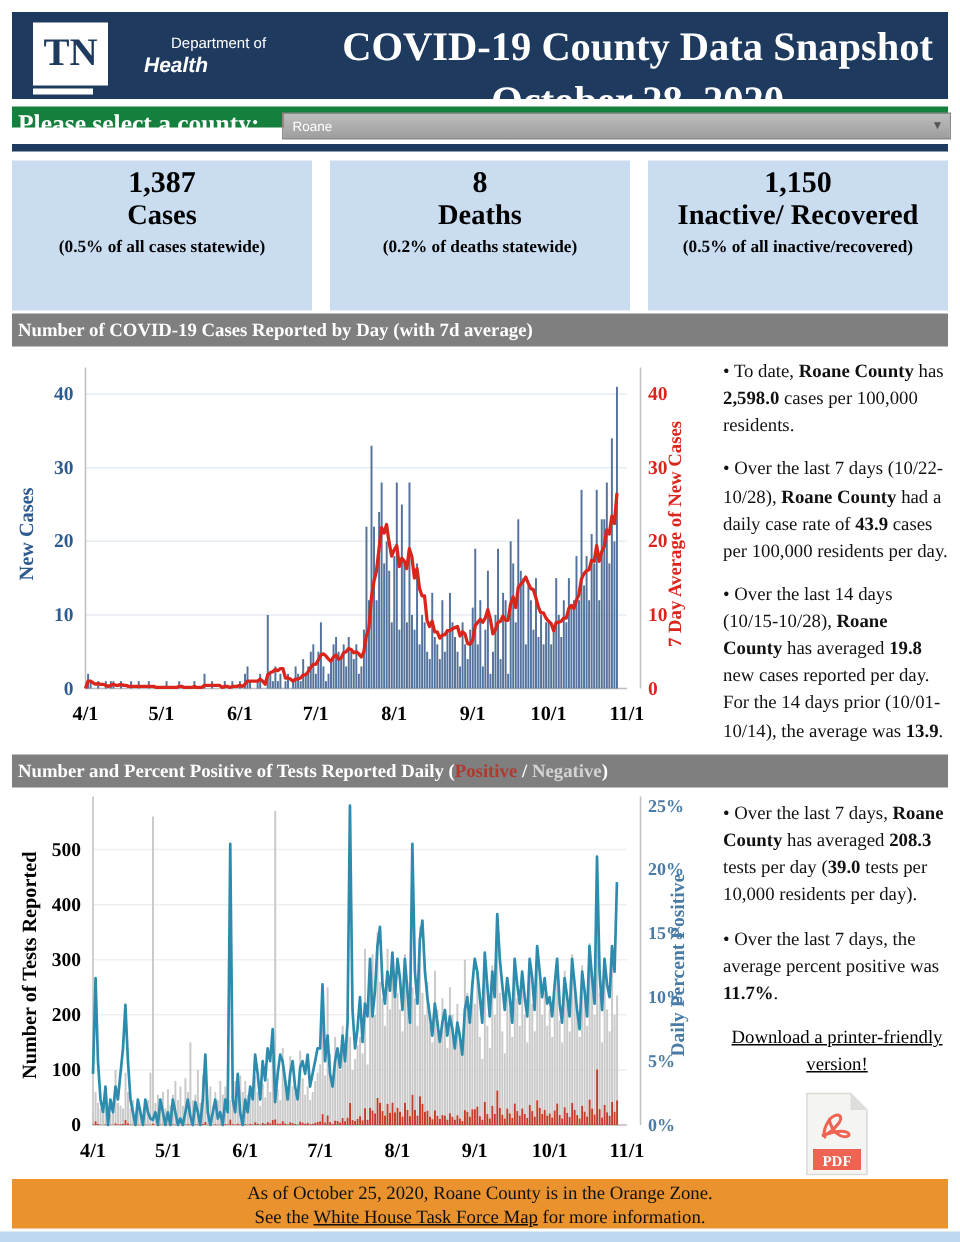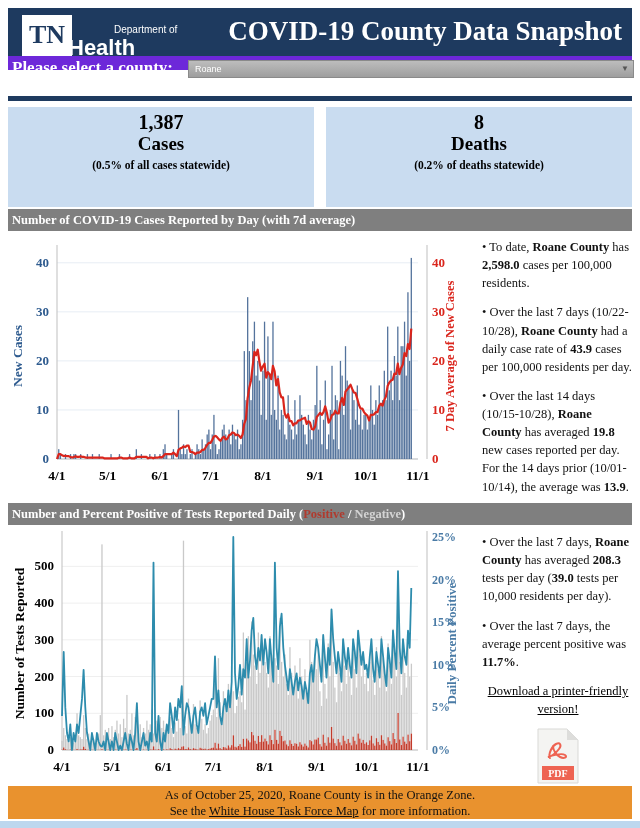--- a/index.html
+++ b/index.html
@@ -4,24 +4,24 @@
 <style>
   html,body{margin:0;padding:0;}
   body{width:640px;height:828px;position:relative;background:#ffffff;font-family:"Liberation Serif",serif;overflow:hidden;}
   .abs{position:absolute;}
   
   .header{left:8px;top:8px;width:624px;height:58px;background:#1e3a5f;color:#fff;}
   .logo-box{position:absolute;left:14px;top:7px;width:50px;height:42px;background:#fff;}
   .logo-tn{color:#1e3a5f;font-weight:bold;font-size:26px;text-align:center;line-height:40px;font-family:"Liberation Serif",serif;}
   .logo-underline{position:absolute;left:14px;top:51px;width:40px;height:4px;background:#fff;}
   .logo-dept{position:absolute;left:72px;top:16px;font-family:"Liberation Sans",sans-serif;font-size:10px;color:#fff;padding-left:34px;}
-  .logo-health{position:absolute;left:60px;top:27px;font-family:"Liberation Sans",sans-serif;font-size:22px;font-weight:bold;color:#fff;}
+  .logo-health{position:absolute;left:88px;top:27px;font-family:"Liberation Sans",sans-serif;font-size:14px;font-weight:bold;color:#fff;font-style:italic;}
   .header-title{position:absolute;right:10px;top:6px;text-align:center;font-weight:bold;font-size:27px;line-height:1.32;}
   
-  .county-row{left:8px;top:56px;width:624px;height:14px;background:#6d28d9;}
+  .county-row{left:8px;top:71px;width:624px;height:14px;background:#15803d;}
   .county-label{position:absolute;left:4px;top:2px;color:#fff;font-weight:bold;font-size:17px;}
   .county-select{position:absolute;left:180px;top:4px;width:446px;height:18px;background:linear-gradient(#bdbdbd,#9e9e9e);border:1px solid #8a8a8a;color:#fff;font-size:9px;font-weight:normal;font-family:"Liberation Sans",sans-serif;line-height:16px;padding-left:6px;box-sizing:border-box;}
   .select-arrow{position:absolute;right:2px;top:2px;width:12px;height:12px;font-size:8px;color:#555;text-align:center;line-height:12px;}
   .navy-strip{left:8px;top:96px;width:624px;height:5px;background:#1e3a5f;}
   
   .cards{left:8px;top:107px;width:624px;height:100px;display:flex;gap:12px;}
   .card{flex:1;background:#c9dcf0;text-align:center;padding-top:4px;box-sizing:border-box;}
   .card-value{font-size:20px;font-weight:bold;}
   .card-label{font-size:19px;font-weight:bold;line-height:1.1;}
   .card-sub{font-size:11.5px;font-weight:bold;line-height:1.25;margin-top:3px;padding:0 6px;}
@@ -68,20 +68,25 @@
 <div class="abs cards">
   <div class="card">
     <div class="card-value">1,387</div>
     <div class="card-label">Cases</div>
     <div class="card-sub">(0.5% of all cases statewide)</div>
   </div>
   <div class="card">
     <div class="card-value">8</div>
     <div class="card-label">Deaths</div>
     <div class="card-sub">(0.2% of deaths statewide)</div>
+  </div>
+  <div class="card">
+    <div class="card-value">1,150</div>
+    <div class="card-label">Inactive/ Recovered</div>
+    <div class="card-sub">(0.5% of all inactive/recovered)</div>
   </div>
 </div>
 
 <div class="abs section-bar" style="top:209px;">
   <span>Number of COVID-19 Cases Reported by Day (with 7d average)</span>
 </div>
 
 <svg class="abs" style="left:8px;top:231px;" width="472" height="272">
     <g>
       <line x1="49" x2="410" y1="228" y2="228" stroke="#e7edf4" stroke-width="1"></line>

